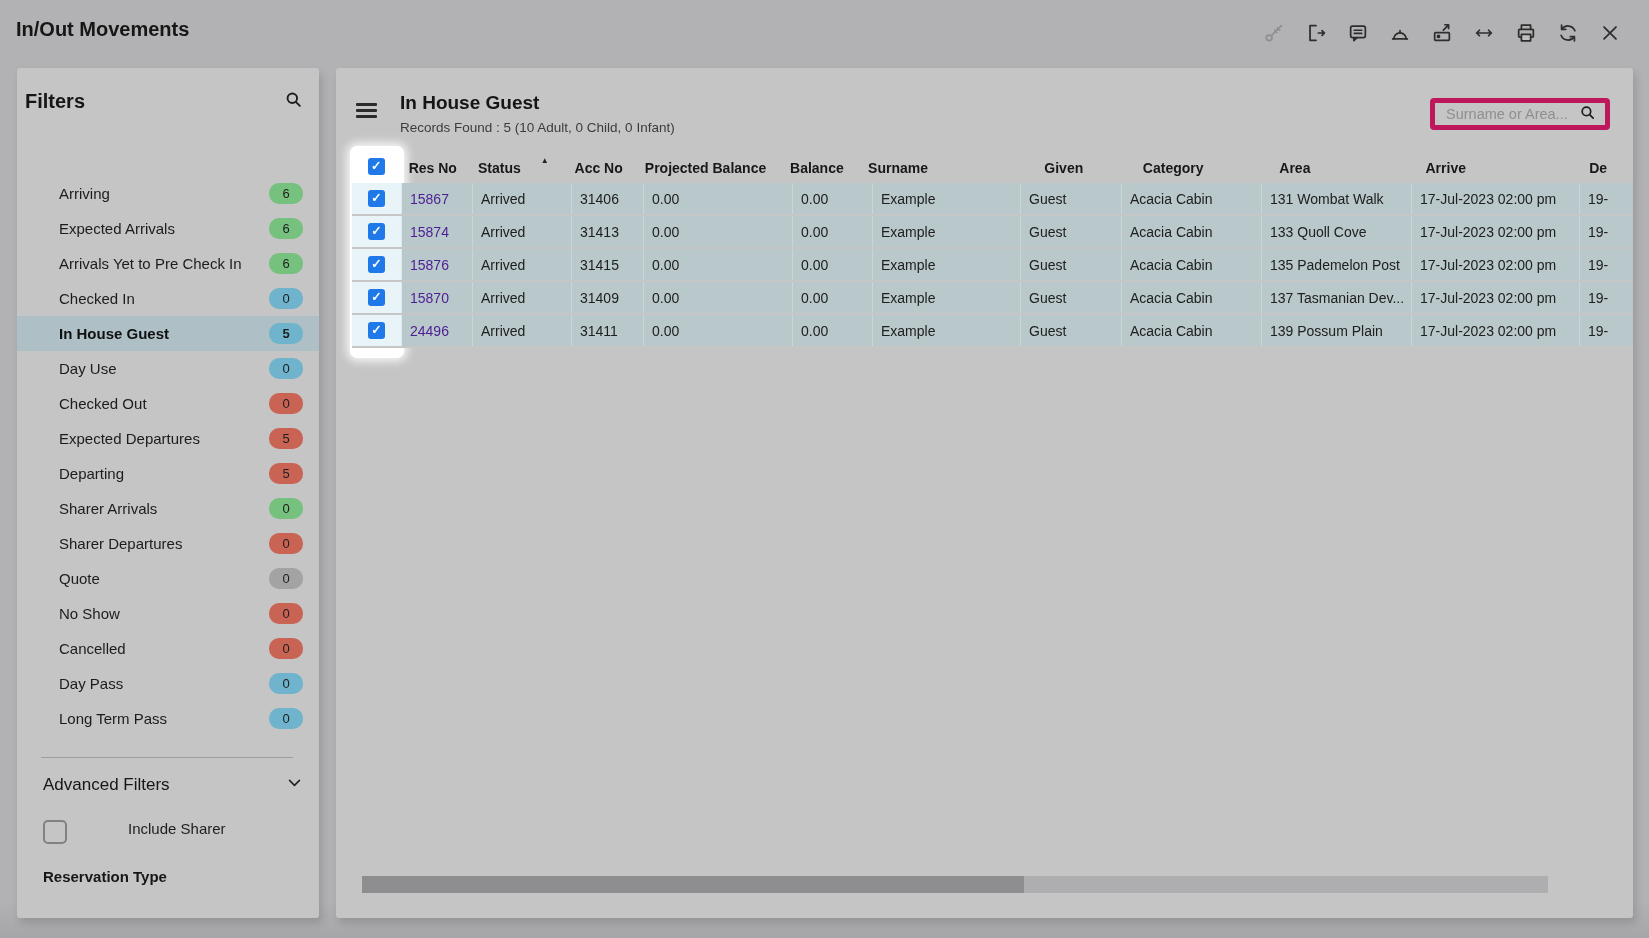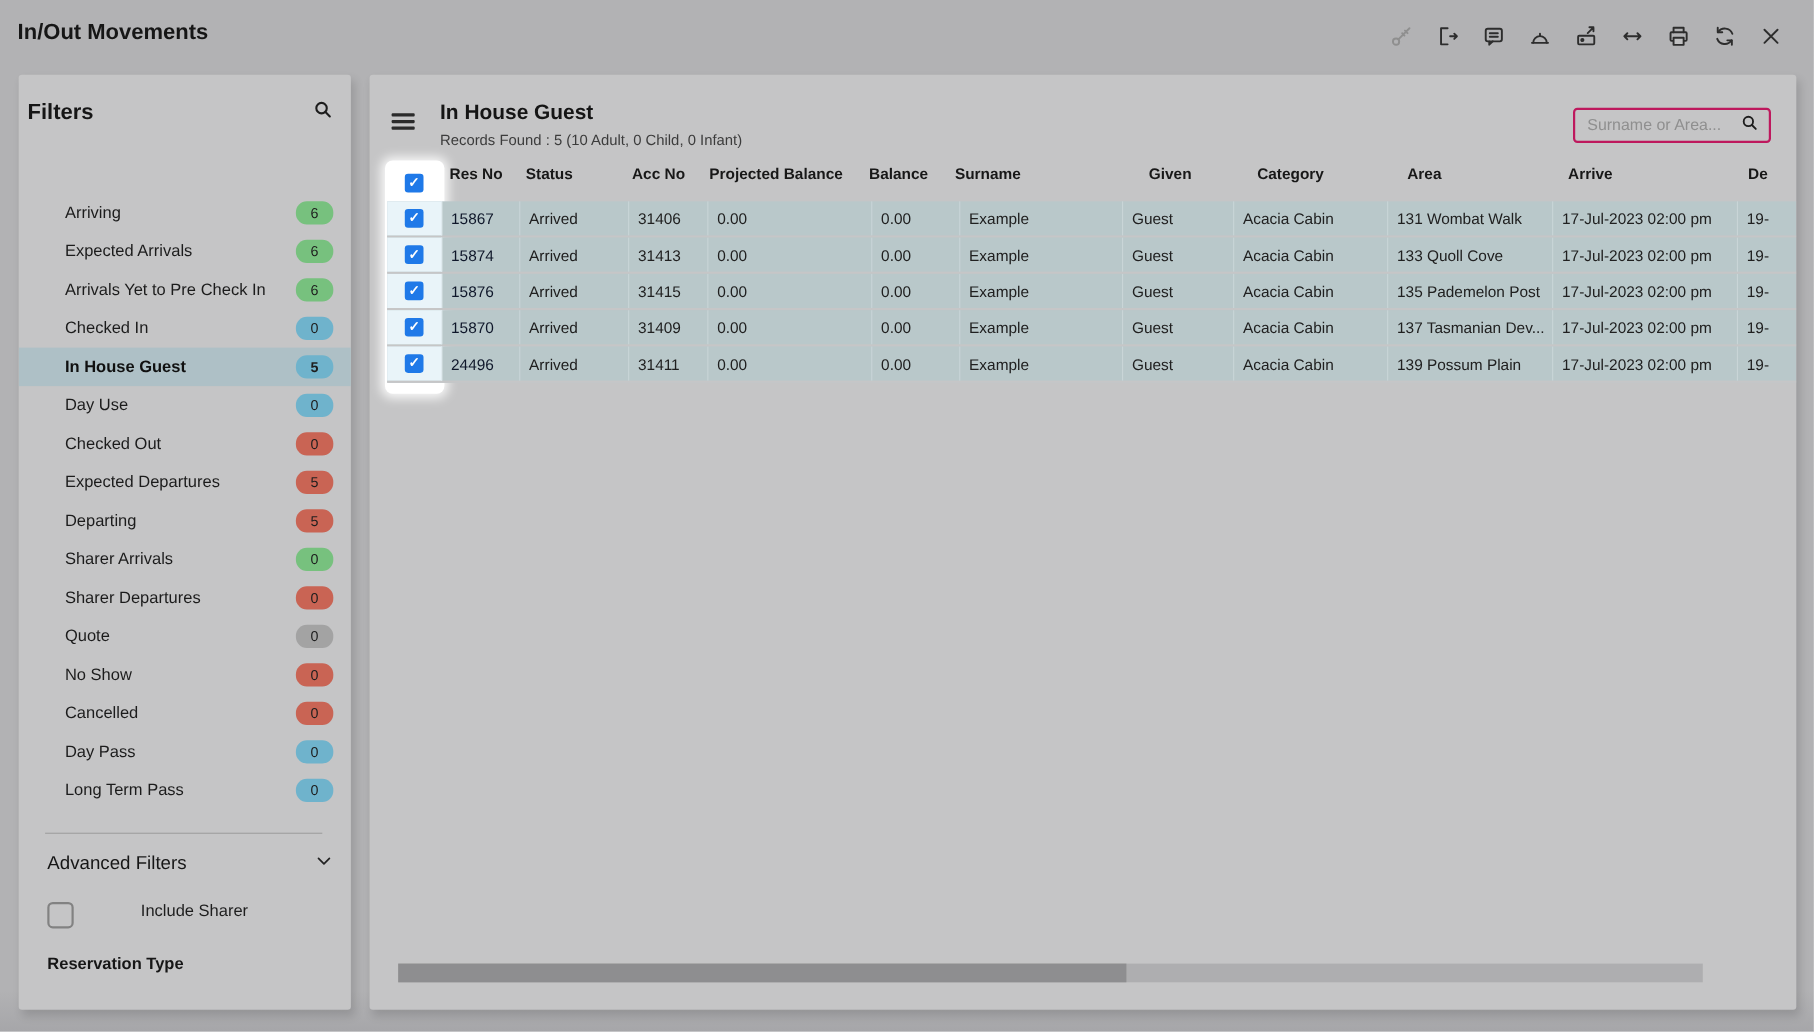--- a/index.html
+++ b/index.html
@@ -48,42 +48,42 @@
   .rtype-label{position:absolute;left:26px;top:800px;font-size:15px;font-weight:700;color:#161616;}
   .rtype-select{position:absolute;left:26px;top:827px;width:249px;height:34px;border:1px solid #8c8c8c;border-radius:6px;
                 display:flex;align-items:center;justify-content:space-between;padding:0 12px;box-sizing:border-box;cursor:pointer;}
   .rtype-select span{font-size:15px;color:#1b1b1b;}
 
   
   .burger{position:absolute;left:20px;top:35px;width:21px;height:15px;display:flex;flex-direction:column;justify-content:space-between;cursor:pointer;}
   .burger i{display:block;height:2.6px;background:#2b2b2b;border-radius:1px;}
   .content-title{position:absolute;left:64px;top:24px;font-size:19px;font-weight:700;color:#151515;}
   .content-sub{position:absolute;left:64px;top:52px;font-size:13.5px;color:#3c3c3c;}
-  .searchbox{position:absolute;left:1094px;top:30px;width:180px;height:32px;border:2px solid #be185d;border-radius:4px;
+  .searchbox{position:absolute;left:1094px;top:30px;width:180px;height:32px;border:5px solid #be185d;border-radius:4px;
              display:flex;align-items:center;padding:0 9px;box-sizing:border-box;}
   .searchbox input{flex:1;min-width:0;border:none;outline:none;background:transparent;font-size:14.5px;color:#333;font-family:inherit;}
   .searchbox input::placeholder{color:#8f8f8f;}
 
   
   .spotlight{position:absolute;left:14px;top:78px;width:54px;height:212px;background:#ffffff;border-radius:7px;
              box-shadow:0 0 10px 3px rgba(255,255,255,.9);z-index:1;}
 
   
   .grid{position:absolute;left:16px;top:82px;width:1281px;z-index:2;}
   #grid-head{display:flex;height:33px;}
-  .hcell{display:flex;padding:0 0 7px 8px;box-sizing:border-box;font-size:14px;font-weight:700;color:#181818;
+  .hcell{display:flex;align-items:flex-end;padding:0 0 7px 8px;box-sizing:border-box;font-size:14px;font-weight:700;color:#181818;
          white-space:nowrap;overflow:hidden;cursor:pointer;}
   .hcell.cbcell{align-items:center;justify-content:center;padding:0;background:transparent;}
   .sort{font-size:8px;color:#222;margin-left:20px;transform:translateY(-11px);}
   .grow{display:flex;height:33px;background:#b9c8ca;border-bottom:2px solid #c6c6c7;box-sizing:border-box;cursor:pointer;}
   .gcell{display:flex;align-items:center;padding-left:8px;box-sizing:border-box;font-size:14px;color:#202020;
          border-right:1px solid #c9d5d7;white-space:nowrap;overflow:hidden;}
   .gcell:last-child{border-right:none;}
   .gcell.cbcell{justify-content:center;padding-left:0;background:#e9f4f9;border-right:1px solid #dfeaef;}
-  .gcell.link{color:#0f172a;text-align:right;}
+  .gcell.link{color:#4c1d95;text-align:right;}
   .cb{width:17px;height:17px;background:#1f79e8;border-radius:3px;color:#fff;font-size:12.5px;font-weight:700;
       display:flex;align-items:center;justify-content:center;line-height:1;cursor:pointer;}
 
   
   .hscroll{position:absolute;left:26px;top:808px;width:1186px;height:17px;background:#aeaeb0;cursor:pointer;}
   .hscroll .thumb{position:absolute;left:0;top:0;width:662px;height:17px;background:#8e8e90;cursor:grab;}
 </style>
 </head>
 <body>
 

